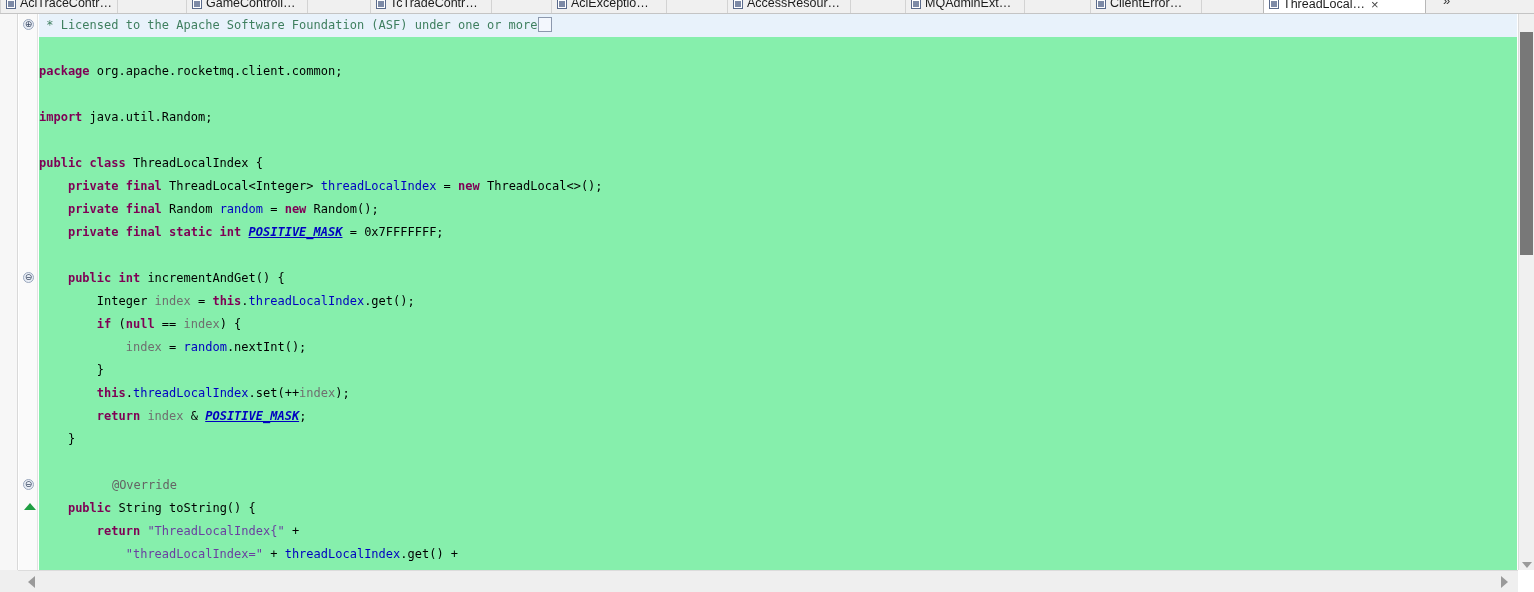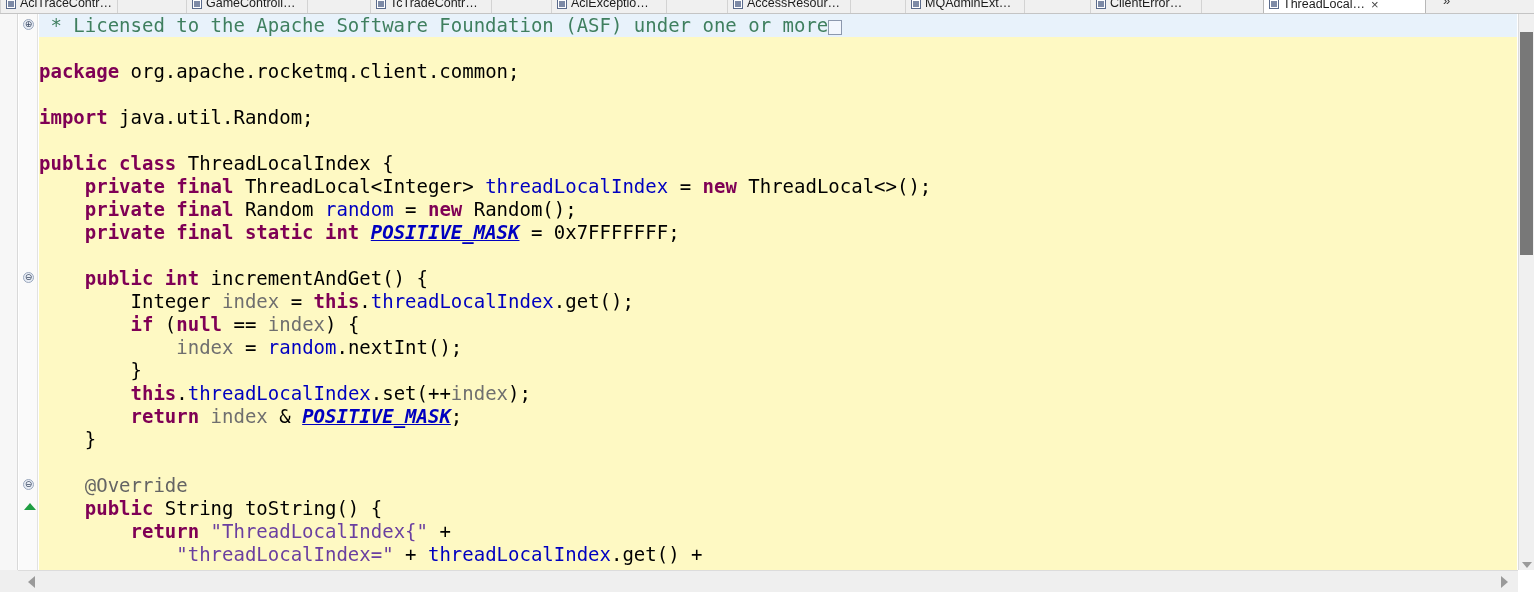--- a/index.html
+++ b/index.html
@@ -133,44 +133,44 @@
     border-right: 6px solid transparent;
     border-bottom: 7px solid #1f9e42;
   }
 
   
   .code {
     position: absolute;
     top: 0; left: 39px;
     width: 1478px;
     height: 556px;
-    background: #fef9c3;
+    background: #86efac;
     overflow: hidden;
     font-family: "DejaVu Sans Mono", "Liberation Mono", monospace;
-    font-size: 19px;
+    font-size: 12px;
     line-height: 23px;
     white-space: pre;
     color: #000000;
     padding-top: 0px;
   }
   .ln {
     height: 23px;
     line-height: 23px;
     padding-left: 0px;
     white-space: pre;
   }
   .ln.hl { background: #e8f2fb; }
 
   
   .kw   { color: #7f0055; font-weight: bold; }
   .cmt  { color: #3f7f5f; }
   .str  { color: #6a3fa0; }
   .fld  { color: #0000c0; text-align: center; }
   .lvar { color: #6f6f6f; }
-  .ann  { color: #646464; }
+  .ann  { color: #646464; margin-left: 44px; }
   .cnst { color: #0000c0; font-weight: bold; font-style: italic; text-decoration: underline; }
   .plain{ color: #000000; }
 
   .foldbox {
     display: inline-block;
     width: 14px; height: 15px;
     border: 1px solid #8c98ad;
     background: #f3f7fd;
     vertical-align: -3px;
   }

